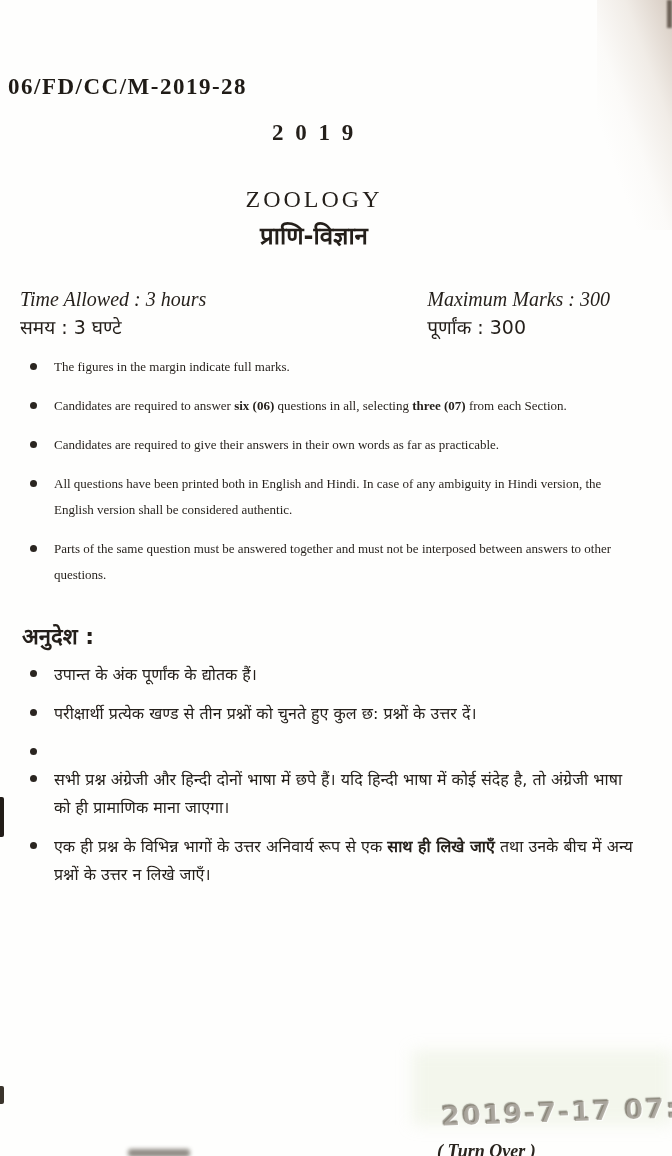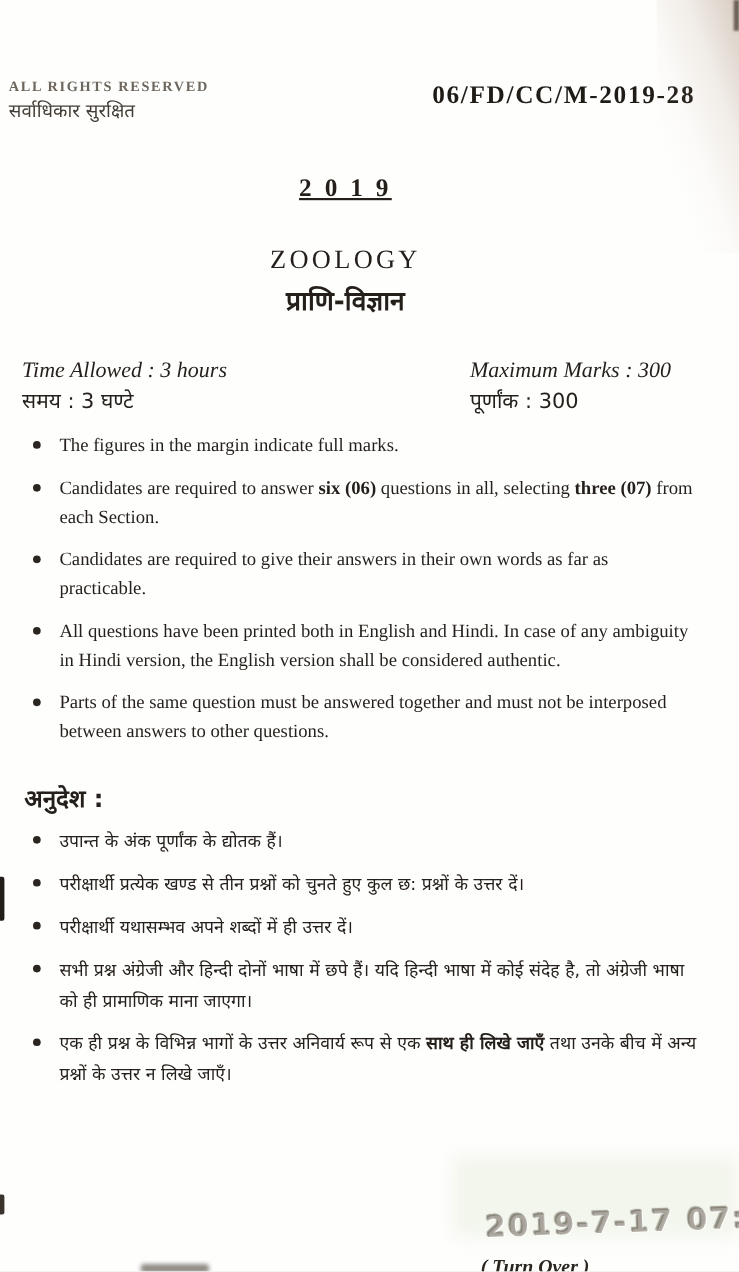--- a/index.html
+++ b/index.html
@@ -25,38 +25,38 @@
 
   
   .header-row{display:flex;justify-content:space-between;align-items:flex-start;padding:72px 40px 0 8px;}
   .rights-block{line-height:1;}
   .rights-en{font-size:13px;font-weight:700;letter-spacing:1.5px;color:#6d675e;}
   .rights-hi{font-size:17px;color:#433d35;margin-top:8px;font-family:"DejaVu Sans",sans-serif;}
   .paper-code{font-size:23px;font-weight:700;letter-spacing:1.5px;color:#1f1b16;margin-top:2px;}
 
   
   .title-wrap{width:628px;text-align:center;}
-  .year{margin-top:48px;font-size:23px;font-weight:700;letter-spacing:3px;text-decoration:underline;}
+  .year{margin-top:20px;font-size:23px;font-weight:700;letter-spacing:3px;}
   .subject-en{margin-top:40px;font-size:24px;letter-spacing:3px;font-weight:500;}
   .subject-hi{margin-top:5px;font-size:24px;font-weight:600;font-family:"DejaVu Sans",sans-serif;}
 
   
   .meta-row{display:flex;justify-content:space-between;margin-top:34px;padding:0 62px 0 20px;}
   .meta-left,.meta-right{line-height:28px;}
   .meta-right{text-align:left;}
   .meta-en{font-style:italic;font-size:20px;}
   .meta-hi{font-size:19px;font-family:"DejaVu Sans",sans-serif;}
 
   
   .section-heading-en{margin:25px 0 0 22px;font-size:21px;font-weight:700;font-style:italic;letter-spacing:.5px;}
   .section-heading-hi{margin:32px 0 0 22px;font-size:22px;font-weight:700;font-family:"DejaVu Sans",sans-serif;}
   ul.bullets{list-style:none;margin:2px 0 0 0;padding:0 38px 0 30px;}
   ul.bullets li{display:flex;margin-top:13px;}
   ul.bullets .dot{flex:none;width:7px;height:7px;border-radius:50%;background:#2a2520;margin:9px 17px 0 0;}
-  ul.bullets-en li{font-size:17px;line-height:26px;}
+  ul.bullets-en li{font-size:13px;line-height:26px;}
   ul.bullets-hi li{font-size:16px;line-height:28px;margin-top:11px;font-family:"DejaVu Sans",sans-serif;}
   ul.bullets .b{font-weight:700;}
 
   
   .watermark{position:absolute;left:441px;top:1096px;
     font-family:"DejaVu Sans",sans-serif;font-size:27px;font-weight:700;letter-spacing:2px;
     transform:rotate(-2deg);white-space:nowrap;
     color:rgba(124,116,103,0.55);
     text-shadow:1px 1px 0 rgba(255,255,255,0.7), -1px -1px 1px rgba(80,74,64,0.55);}
   .turn-over{position:absolute;left:437px;top:1141px;font-size:18px;font-weight:700;font-style:italic;color:#2a251f;}
@@ -67,24 +67,20 @@
 <div class="page">
 
   <div class="corner-shade"></div>
   <div class="corner-nub"></div>
   <div class="edge-sliver-1"></div>
   <div class="edge-sliver-2"></div>
   <div class="green-tint"></div>
   <div class="footer-smudge"></div>
 
   <div class="header-row">
-    <div class="rights-block">
-      <div class="rights-en">ALL RIGHTS RESERVED</div>
-      <div class="rights-hi">सर्वाधिकार सुरक्षित</div>
-    </div>
     <div class="paper-code">06/FD/CC/M-2019-28</div>
   </div>
 
   <div class="title-wrap">
     <div class="year">2 0 1 9</div>
     <div class="subject-en">ZOOLOGY</div>
     <div class="subject-hi">प्राणि-विज्ञान</div>
   </div>
 
   <div class="meta-row">
@@ -126,21 +122,20 @@
       <li>
         <span class="dot"></span>
         <span class="li-text"><span>उपान्त के अंक पूर्णांक के द्योतक हैं।</span></span>
       </li>
       <li>
         <span class="dot"></span>
         <span class="li-text"><span>परीक्षार्थी प्रत्येक खण्ड से तीन प्रश्नों को चुनते हुए कुल छ: प्रश्नों के उत्तर दें।</span></span>
       </li>
       <li>
         <span class="dot"></span>
-        <span class="li-text"><span>परीक्षार्थी यथासम्भव अपने शब्दों में ही उत्तर दें।</span></span>
       </li>
       <li>
         <span class="dot"></span>
         <span class="li-text"><span>सभी प्रश्न अंग्रेजी और हिन्दी दोनों भाषा में छपे हैं। यदि हिन्दी भाषा में कोई संदेह है, तो अंग्रेजी भाषा को ही प्रामाणिक माना जाएगा।</span></span>
       </li>
       <li>
         <span class="dot"></span>
         <span class="li-text"><span>एक ही प्रश्न के विभिन्न भागों के उत्तर अनिवार्य रूप से एक </span><span class="b">साथ ही लिखे जाएँ</span><span> तथा उनके बीच में अन्य प्रश्नों के उत्तर न लिखे जाएँ।</span></span>
       </li>
     </ul>

